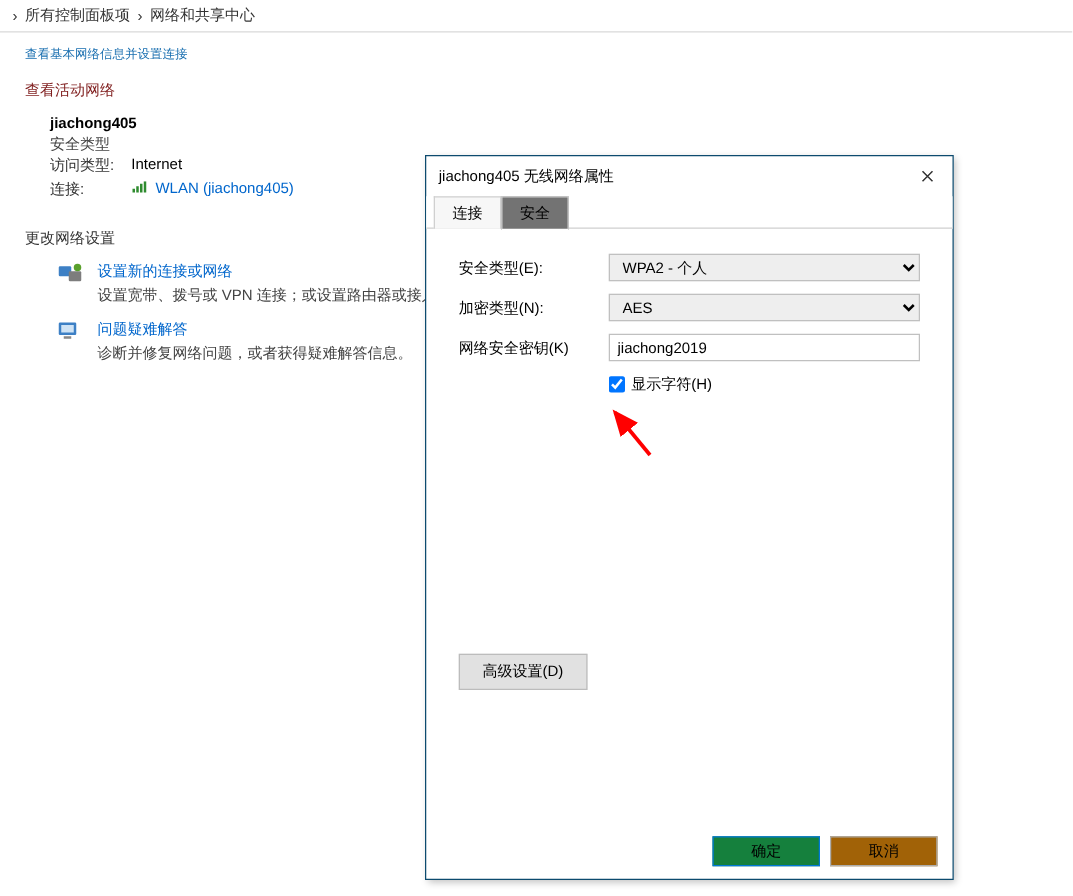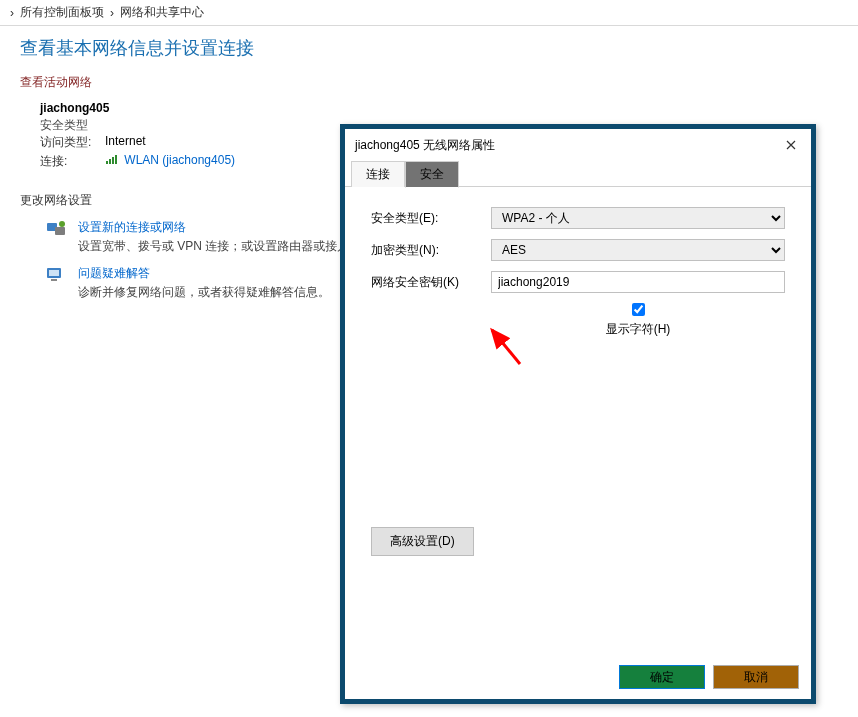--- a/index.html
+++ b/index.html
@@ -1,20 +1,20 @@
 <!DOCTYPE html>
 <html><head>
 <meta charset="utf-8">
 <style>
   * { box-sizing: border-box; font-family: "Microsoft YaHei", "Segoe UI", sans-serif; }
   body { margin: 0; background: #fff; width: 858px; height: 717px; overflow: hidden; font-size: 12px; color: #000; position: relative; }
 
   .breadcrumb { display: flex; align-items: center; gap: 6px; padding: 4px 10px; color: #333; border-bottom: 1px solid #d9d9d9; }
 
-  .main-title { color: #1a6fb0; font-size: 18px; padding: 10px 20px 8px 20px; }
+  .main-title { color: #1a6fb0; font-size: 10px; padding: 10px 20px 8px 20px; }
   .section-label { color: #7f1d1d; padding: 6px 20px; }
 
   .networks-row { display: flex; padding: 4px 20px 10px 40px; flex-direction: column; }
   .net-left { width: 280px; }
   .net-left .net-name { font-weight: bold; }
   .net-left .net-sub { color: #444; margin-top: 2px; }
   .net-right { font-size: 12px; }
   .net-right .row { display: flex; gap: 10px; margin-bottom: 2px; }
   .net-right .lbl { width: 55px; color: #333; }
   .net-right .link { color: #0066cc; cursor: pointer; }
@@ -24,23 +24,23 @@
 
   .link-row { display:flex; padding: 6px 20px 4px 44px; gap: 10px; }
   .link-row .ic { width: 24px; display:flex; justify-content:center; }
   .link-row .txt .ttl { color: #0066cc; cursor:pointer; }
   .link-row .txt .dsc { color: #444; margin-top: 2px; }
 
   
   .dialog {
     position: absolute;
     left: 340px; top: 124px;
-    width: 476px; height: 580px;
+    width: 423px; height: 580px;
     background: #fff;
-    border: 5px solid #0c4a6e;
+    border: 1px solid #0c4a6e;
     box-shadow: 2px 2px 6px rgba(0,0,0,0.25);
     display:flex; flex-direction: column;
   }
   .dlg-title { display:flex; align-items:center; justify-content: space-between; padding: 6px 8px 6px 10px; font-size: 12px; }
   .dlg-close { width:24px; height:20px; display:flex; align-items:center; justify-content:center; cursor:pointer; }
 
   .tabs-strip { background:#fff; border-bottom:1px solid #d0d0d0; padding-left: 6px; display:flex; height:26px; align-items:center; }
   .tab {
     padding: 4px 14px;
     border: 1px solid #d0d0d0;
@@ -54,21 +54,21 @@
   .tab.active { background:#737373; border-bottom:1px solid #fff; margin-bottom:-1px; }
 
   .dlg-body { flex:1; padding: 20px 26px 10px 26px; position:relative; }
   .form-row { display:flex; align-items:center; margin-bottom: 10px; }
   .form-row .flbl { width: 120px; }
   .form-row select, .form-row input[type=text] {
     flex:1; height: 22px; font-size:12px; padding: 2px 6px;
     border:1px solid #c0c0c0; background:#fff;
   }
   .form-row select { background:#eee; }
-  .chk-row { display:flex; align-items:center; margin-left: 120px; gap:5px;flex-direction:column; }
+  .chk-row { display:flex; align-items:center; margin-left: 120px; gap:5px; }
   .chk-row input { margin:0; }
 
   .adv-btn {
     position:absolute; left:26px; top: 340px;
     padding: 5px 18px; background:#e1e1e1; border:1px solid #bcbcbc;
     cursor:pointer; font-size:12px;
   }
 
   .dlg-footer { display:flex; justify-content:flex-end; gap:8px; padding:10px 12px; }
   .dlg-footer button {

